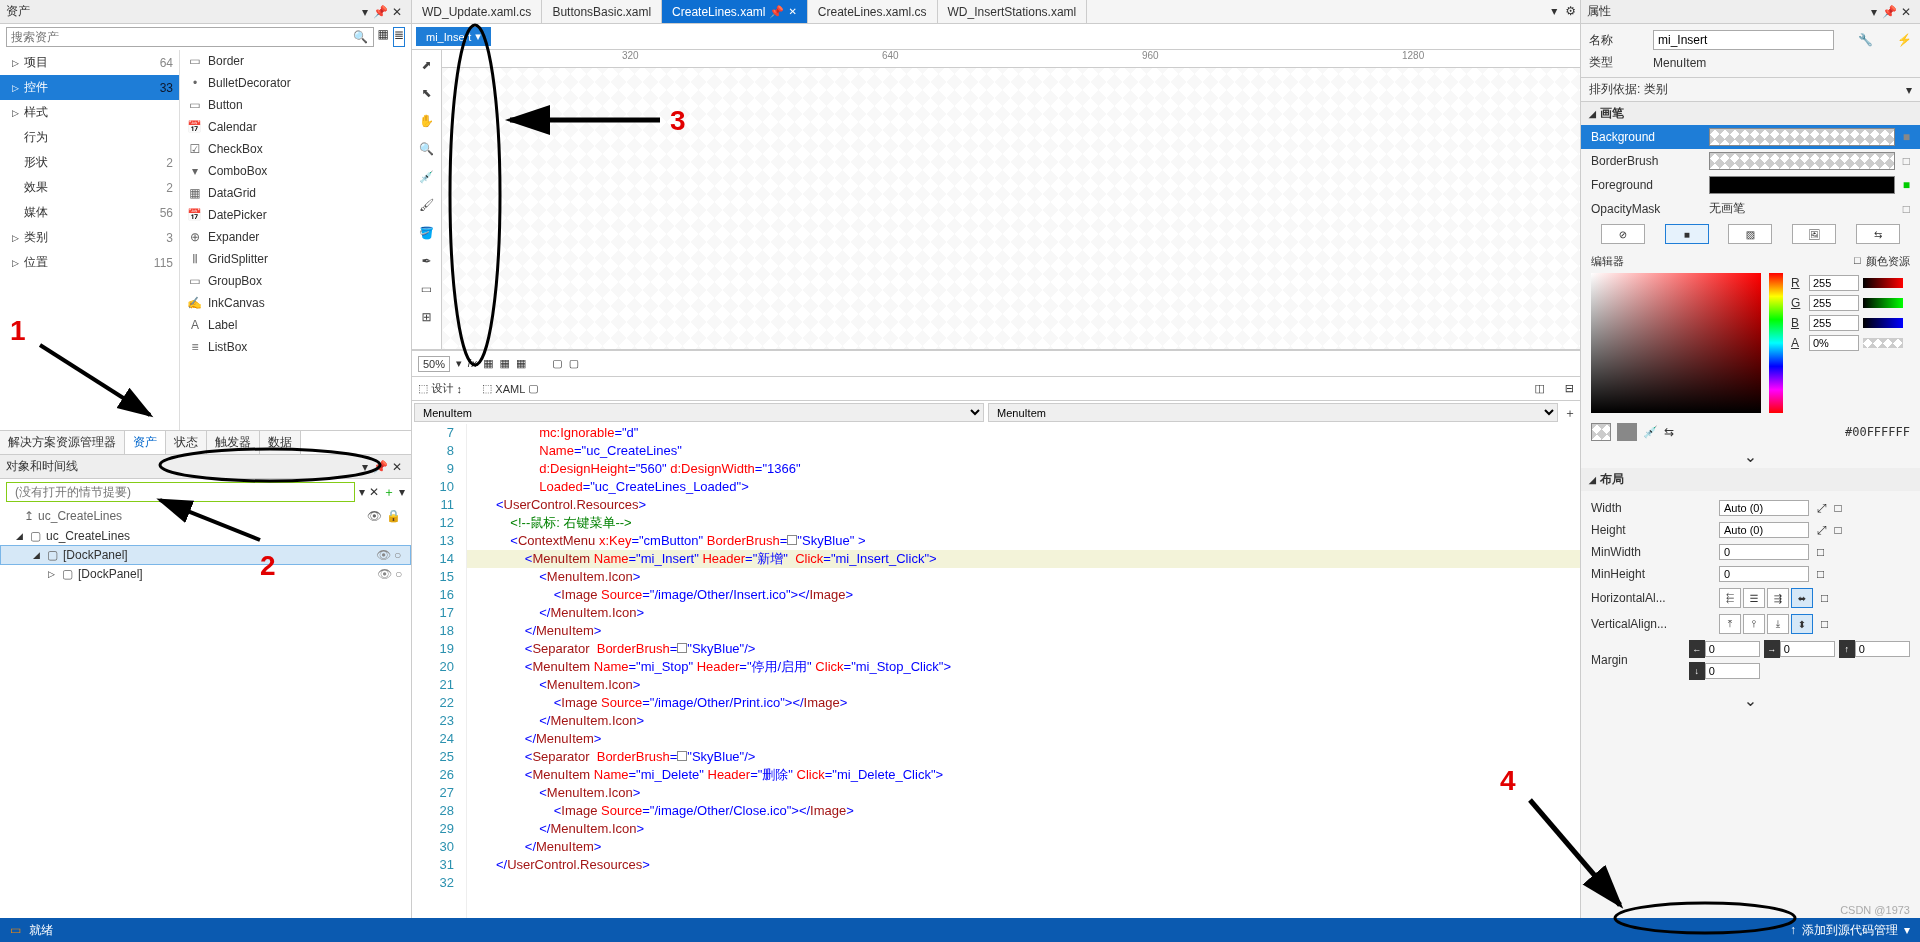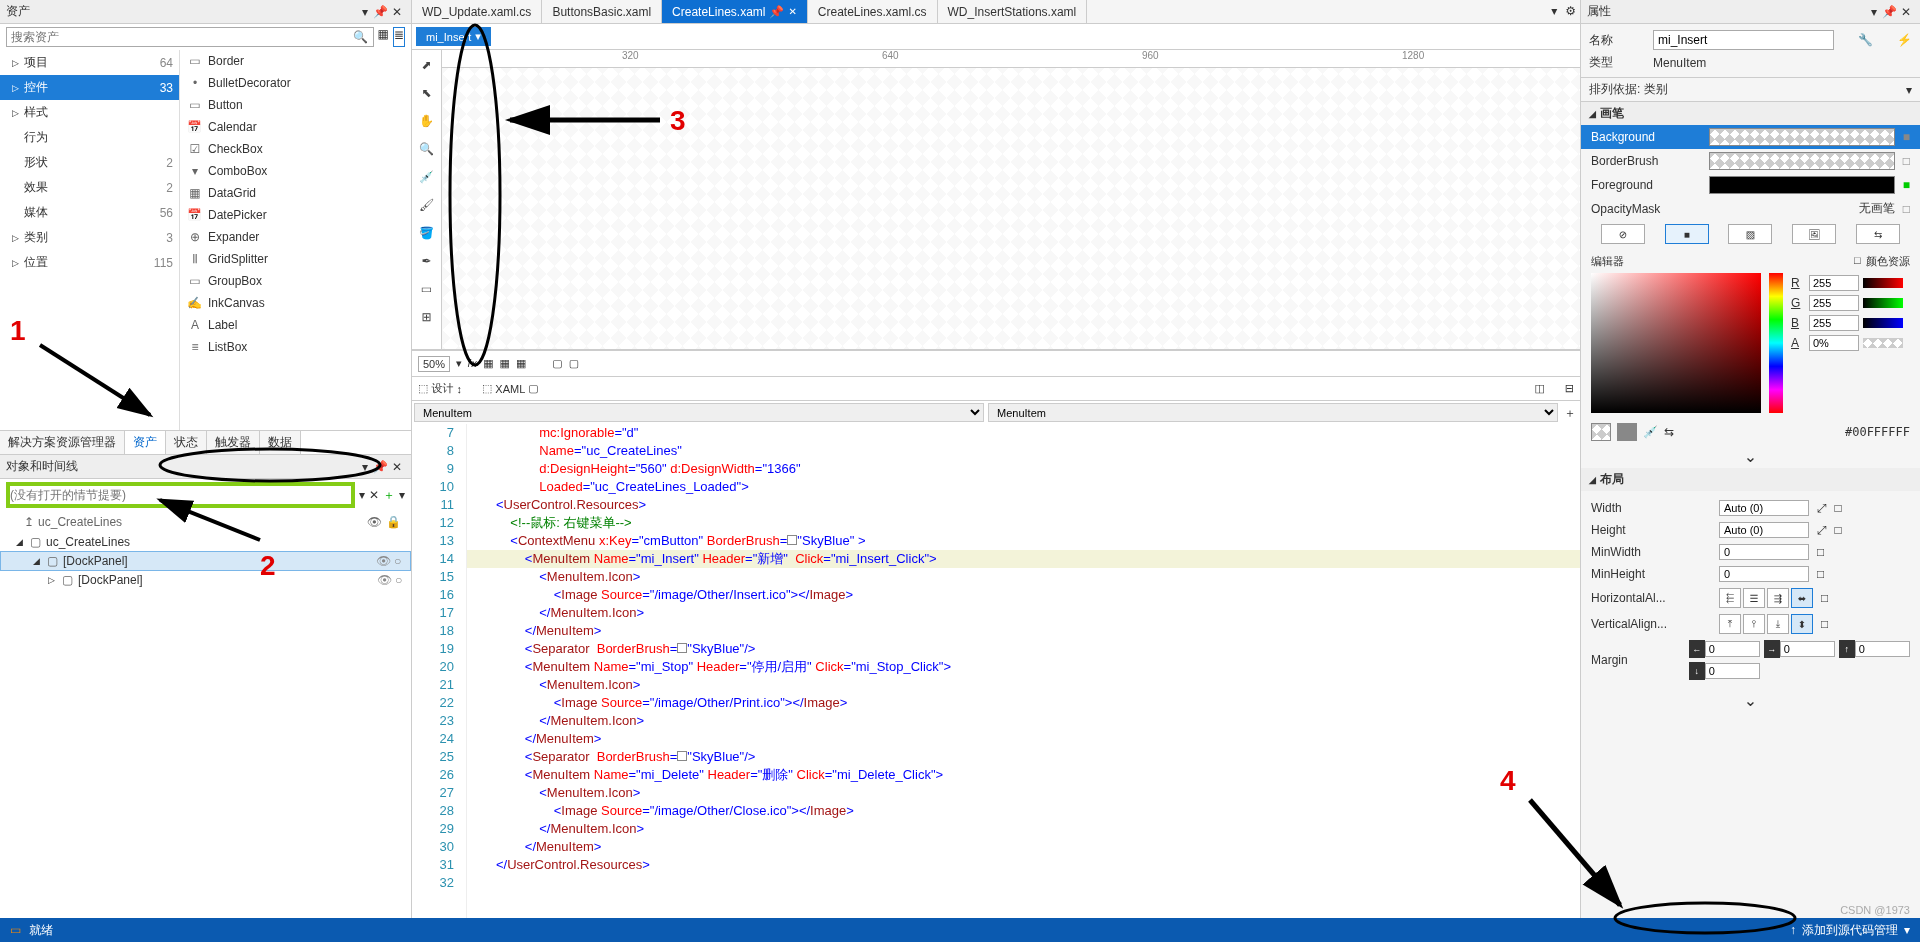--- a/index.html
+++ b/index.html
@@ -19,32 +19,32 @@
 .search-row { display: flex; padding: 3px 6px; gap: 4px; }
 .search-box { flex: 1; display: flex; align-items: center; border: 1px solid #aaa; padding: 2px 4px; background: #fff; }
 .search-box input { flex: 1; border: none; outline: none; font-size: 12px; }
 .assets-body { display: flex; height: 380px; }
 .assets-cats { width: 180px; border-right: 1px solid #ddd; overflow: hidden; }
 .cat-item { display: flex; align-items: center; padding: 4px 6px 4px 12px; }
 .cat-item.sel { background: #1e7dd7; color: #fff; }
 .cat-item .expander { width: 12px; font-size: 9px; }
 .cat-item .nm { flex: 1; }
 .cat-item .ct { color: #888; }
-.cat-item.sel .ct { color: #ffffff; }
+.cat-item.sel .ct { color: #0f172a; }
 .assets-list { flex: 1; overflow: hidden; }
 .asset-item { display: flex; align-items: center; padding: 4px 8px; gap: 6px; }
 .asset-item .aicon { width: 14px; height: 14px; display: inline-flex; align-items: center; justify-content: center; color: #666; }
 .bottom-tabs { display: flex; border-top: 1px solid #ccc; }
 .bottom-tabs .btab { padding: 3px 8px; border-right: 1px solid #ccc; background: #f5f5f5; }
 .bottom-tabs .btab.active { background: #fff; color: #0066cc; }
 
 
 .objects-panel { flex: 1; display: flex; flex-direction: column; }
 .obj-search { display: flex; padding: 3px 6px; gap: 4px; align-items: center; }
-.obj-search input { flex: 1; border: 4px solid #84cc16; padding: 2px 0; font-size: 12px; }
+.obj-search input { flex: 1; border: 1px solid #84cc16; padding: 2px 8px; font-size: 12px; }
 .obj-root { padding: 4px 10px 4px 24px; color: #666; display: flex; align-items: center; gap: 4px; }
 .obj-tree { flex: 1; }
 .tree-item { display: flex; align-items: center; padding: 2px 6px; gap: 2px; }
 .tree-item.sel { background: #d6e8f7; border: 1px solid #7ab6e8; }
 .tree-item .arr { width: 12px; font-size: 9px; }
 .tree-item .ticon { width: 14px; color: #666; }
 .tree-item .tname { flex: 1; }
 .tree-item .eye { width: 16px; color: #888; }
 .tree-item .dot { width: 10px; color: #888; }
 .ind1 { padding-left: 16px; }
@@ -526,21 +526,21 @@
           <div class="swatch checker-bg"></div>
           <span style="color:#888">□</span>
         </div>
         <div class="brush-row">
           <span class="bname">Foreground</span>
           <div class="swatch" style="background:#000000"></div>
           <span style="color:#0c0">■</span>
         </div>
         <div class="brush-row">
           <span class="bname">OpacityMask</span>
-          <div style="flex:1;text-align:right">无画笔</div>
+          <div style="flex:1;text-align:left">无画笔</div>
           <span style="color:#888">□</span>
         </div>
       </div>
     <div class="brush-icons">
       <div class="bi">⊘</div>
       <div class="bi sel">■</div>
       <div class="bi">▨</div>
       <div class="bi">🖼</div>
       <div class="bi">⇆</div>
     </div>

